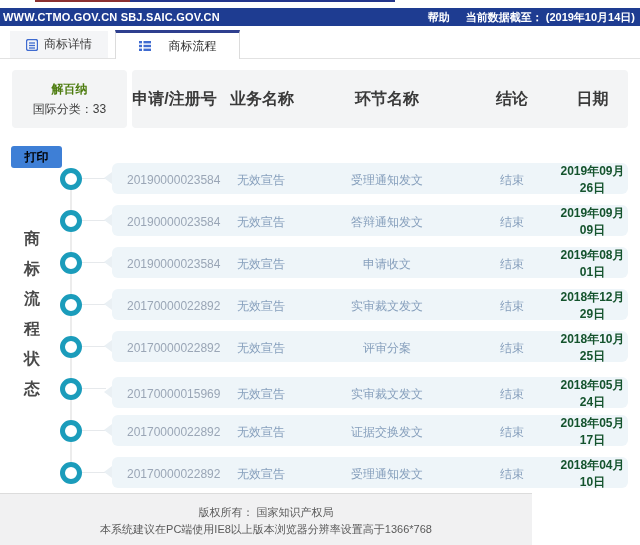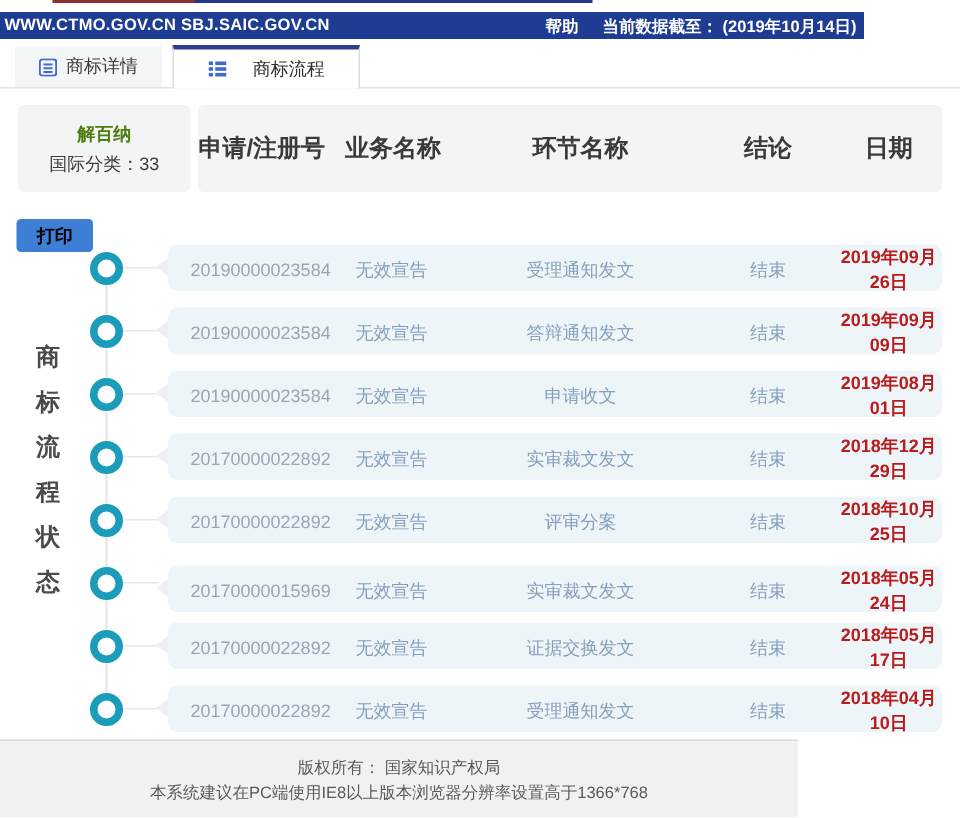--- a/index.html
+++ b/index.html
@@ -10,21 +10,21 @@
     -webkit-font-smoothing:antialiased;
   }
   .abs{position:absolute;}
 
   
   .strip-red{left:35px;top:0;width:95px;height:2px;background:#8a2f2f;}
   .strip-blue{left:130px;top:0;width:265px;height:2px;background:#23358c;}
 
   
   .topbar{
-    left:0;top:8px;width:576px;height:18px;background:#1e3c91;
+    left:0;top:8px;width:640px;height:18px;background:#1e3c91;
     display:flex;align-items:center;justify-content:space-between;
     color:#ffffff;font-size:11px;font-weight:bold;
   }
   .topbar-left{padding-left:3px;letter-spacing:.2px;}
   .topbar-right{display:flex;align-items:center;gap:16px;padding-right:5px;}
   .topbar-help{cursor:pointer;}
 
   
   .tabbar{left:0;top:26px;width:640px;height:32px;background:#ffffff;border-bottom:1px solid #e2e2e2;}
   .tab-inactive{
@@ -86,21 +86,21 @@
     display:grid;grid-template-columns:103px 92px 160px 90px 71px;align-items:center;
     font-size:12px;cursor:pointer;
   }
   .row-card .tail{
     position:absolute;left:-8px;top:9px;width:0;height:0;
     border-top:6px solid transparent;border-bottom:6px solid transparent;
     border-right:8px solid #eaf0f4;
   }
   .cell-no{color:#9aa6b6;padding-left:15px;}
   .cell-mid{color:#869fbc;text-align:center;}
-  .cell-date{color:#b91c1c;font-weight:bold;text-align:center;}
+  .cell-date{color:#14532d;font-weight:bold;text-align:center;}
 
   
   .footer{
     left:0;top:493px;width:532px;height:52px;background:#f1f1f2;border-top:1px solid #dcdcdc;
     box-sizing:border-box;text-align:center;color:#5a5a5a;font-size:11px;padding-top:10px;
   }
   .footer div{line-height:17px;}
 </style>
 </head>
 <body>

